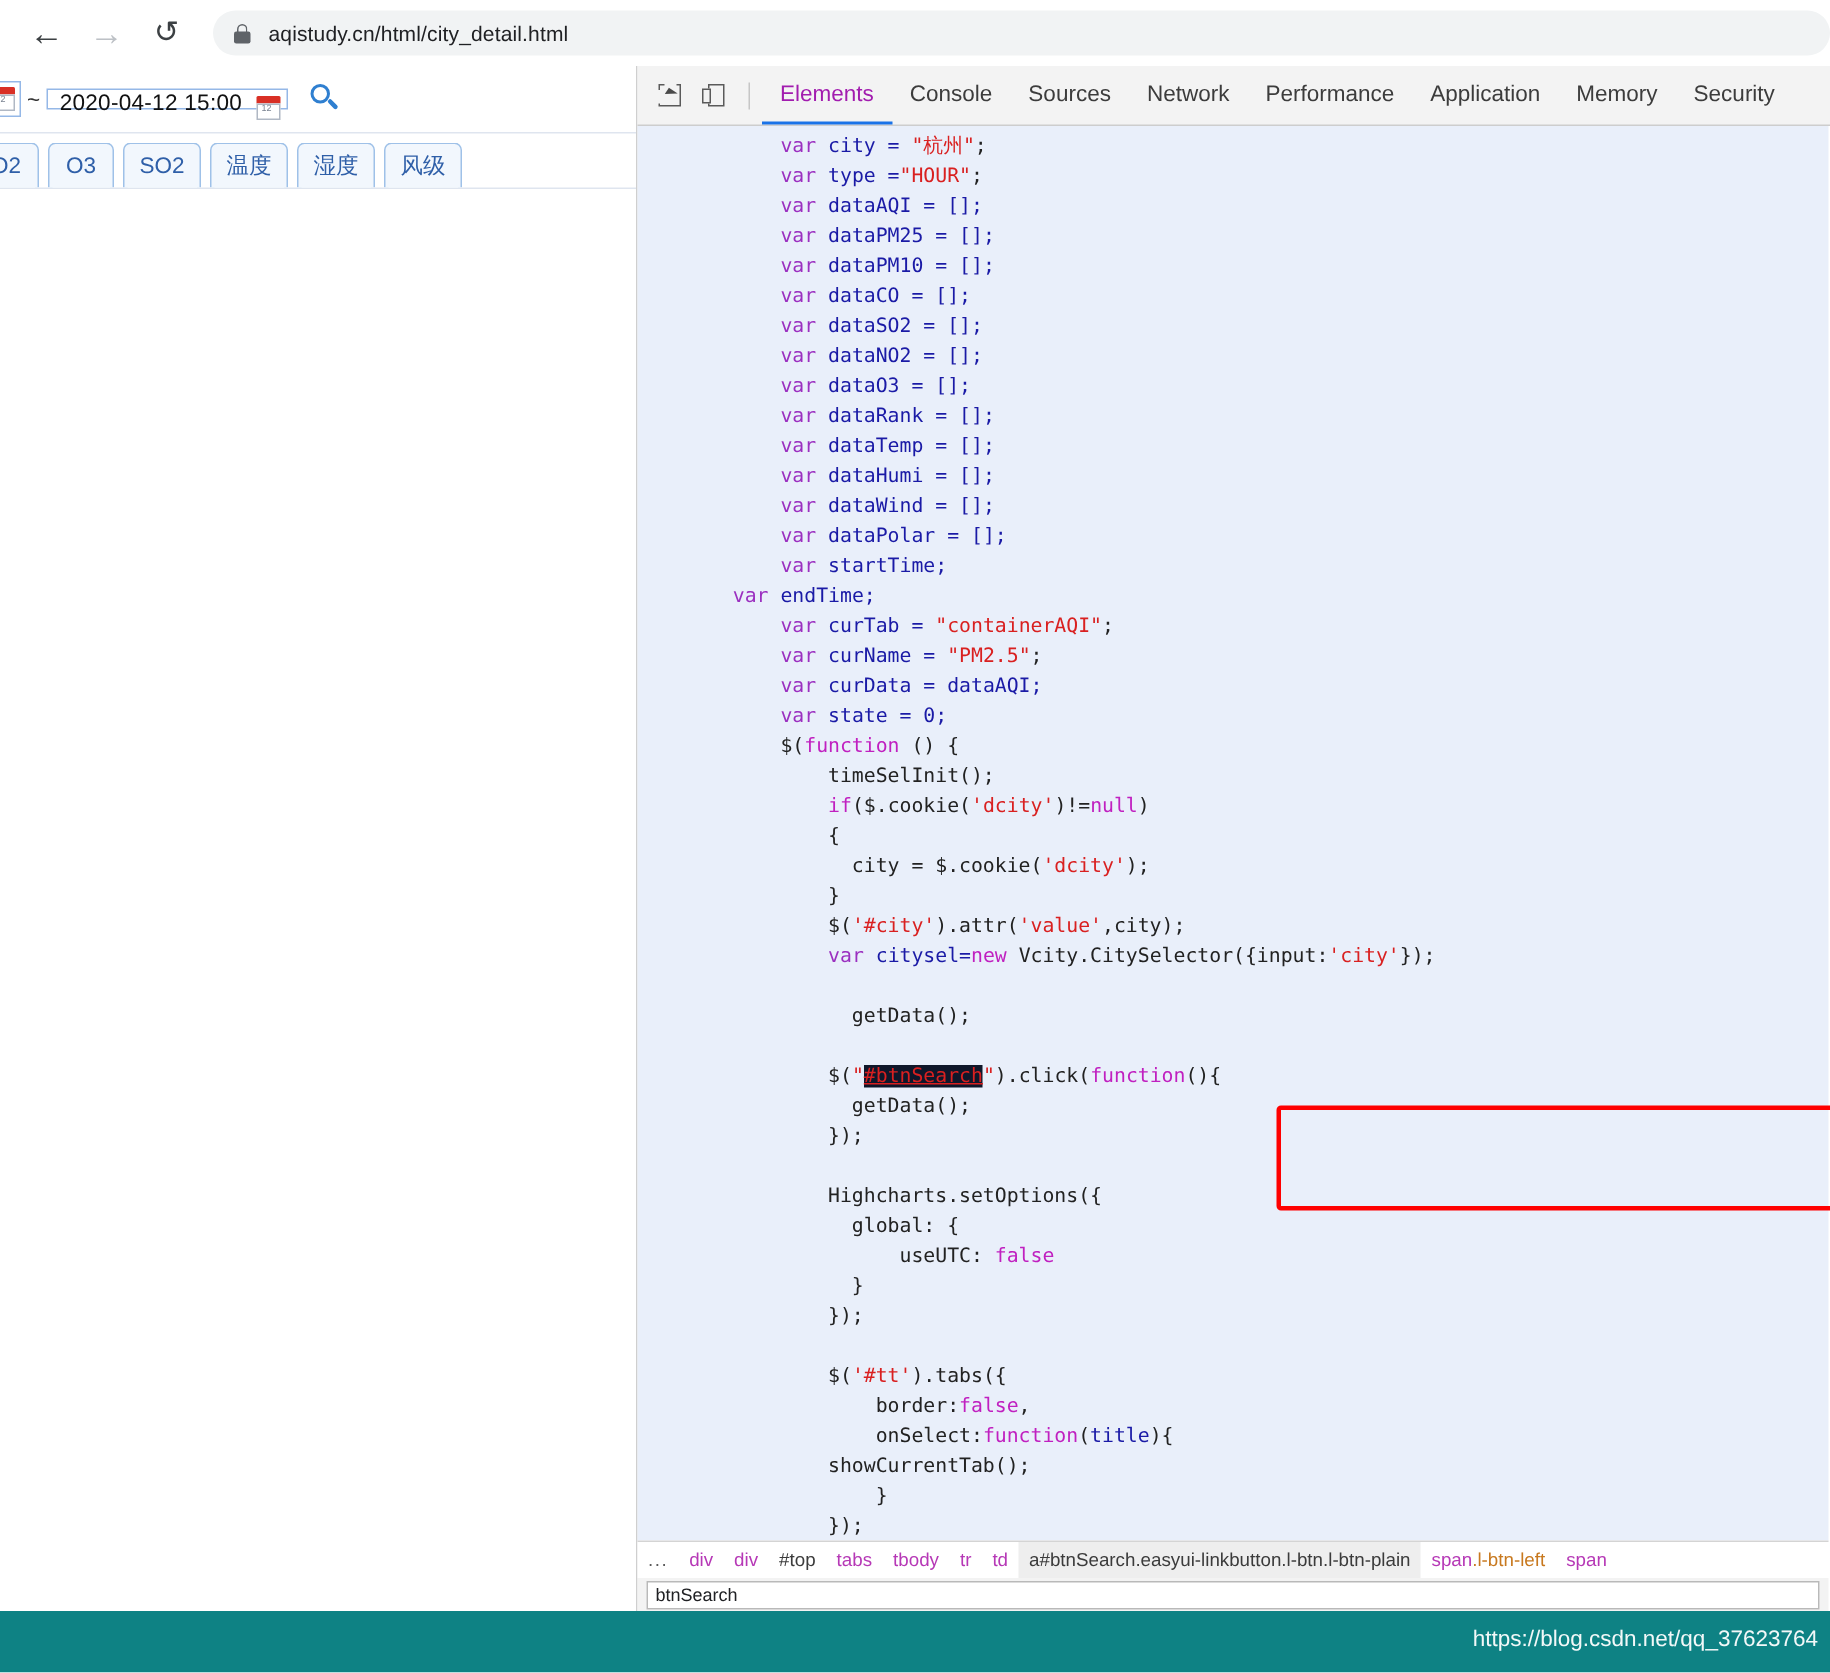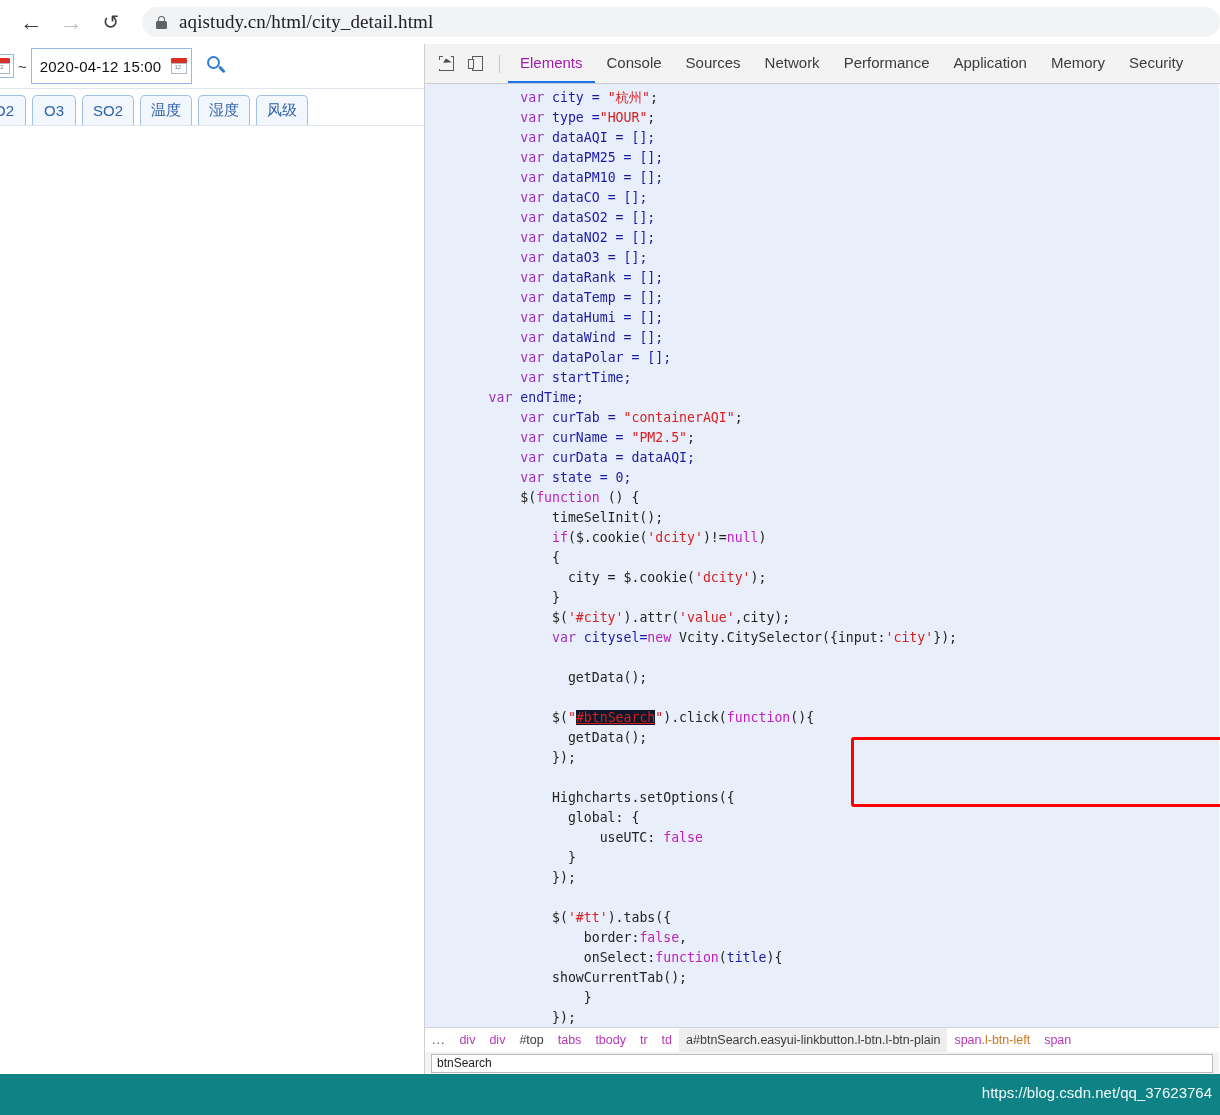--- a/index.html
+++ b/index.html
@@ -26,21 +26,21 @@
   .nav-btn.fwd   { color:#bdc1c6; font-size:23px; }
   .nav-btn.reload{ color:#3c4043; font-size:20px; }
   .omnibox {
     margin-left:14px; height:30px; flex:1; max-width:1160px;
     background:#f1f3f4; border-radius:16px;
     display:flex; align-items:center; padding:0 14px;
   }
   .lock-icon { width:11px; height:13px; position:relative; margin-right:12px; flex:0 0 auto; }
   .lock-icon .body { position:absolute; left:0; bottom:0; width:11px; height:8px; background:#5f6368; border-radius:1.5px; }
   .lock-icon .shackle { position:absolute; left:2.3px; top:0; width:6.4px; height:6px; border:1.7px solid #5f6368; border-bottom:none; border-radius:4px 4px 0 0; box-sizing:border-box;}
-  .url-text { font-size:19px; color:#202124; letter-spacing:0.1px;font-family:Liberation Serif, serif; }
+  .url-text { font-size:14px; color:#202124; letter-spacing:0.1px; }
 
   
   .page-area {
     position:absolute; left:0; top:44px; width:424px; height:1030px;
     background:#ffffff; overflow:hidden;
   }
   .page-toolbar {
     position:relative; height:44px; border-bottom:1px solid #dfe5ef;
     display:flex; align-items:center; background:#fff;
   }
@@ -48,22 +48,22 @@
     width:24px; height:24px; border:1px solid #95b8e7; background:#fff;
     display:flex; align-items:center; justify-content:center;
     margin-left:-10px; box-sizing:border-box;
   }
   .cal-glyph { width:16px; height:16px; position:relative; }
   .cal-glyph .top { position:absolute; left:0; top:0; width:16px; height:5px; background:#d93025; border-radius:1px 1px 0 0;}
   .cal-glyph .bot { position:absolute; left:0; top:5px; width:16px; height:11px; background:#fff; border:1px solid #b0b8c4; box-sizing:border-box; }
   .cal-glyph .bot::after{ content:"12"; position:absolute; left:2px; top:0px; font-size:6px; color:#7a8391; font-family:"Liberation Sans",sans-serif;}
   .tilde { margin:0 4px; font-size:15px; color:#333; }
   .date-field {
-    height:36px; border:1px solid #95b8e7; background:#fff;
-    display:flex; align-items:center; box-sizing:border-box;
+    height:14px; border:1px solid #95b8e7; background:#fff;
+    display:flex; align-items:flex-start; box-sizing:border-box;
   }
   .date-value { font-size:15px; color:#111; padding:0 7px 0 8px; letter-spacing:0.2px; }
   .date-cal {
     width:22px; height:24px; display:flex; align-items:center; justify-content:center;
     border-left:0px; margin-right:1px;
   }
   .search-glyph { margin-left:14px; width:22px; height:22px; position:relative; }
   .search-glyph .ring { position:absolute; left:1px; top:1px; width:13px; height:13px; border:2.3px solid #2f7fd0; border-radius:50%; box-sizing:border-box;}
   .search-glyph .handle{ position:absolute; left:12px; top:13px; width:8px; height:2.6px; background:#2f7fd0; transform:rotate(45deg); border-radius:2px;}
   .page-tabs {

